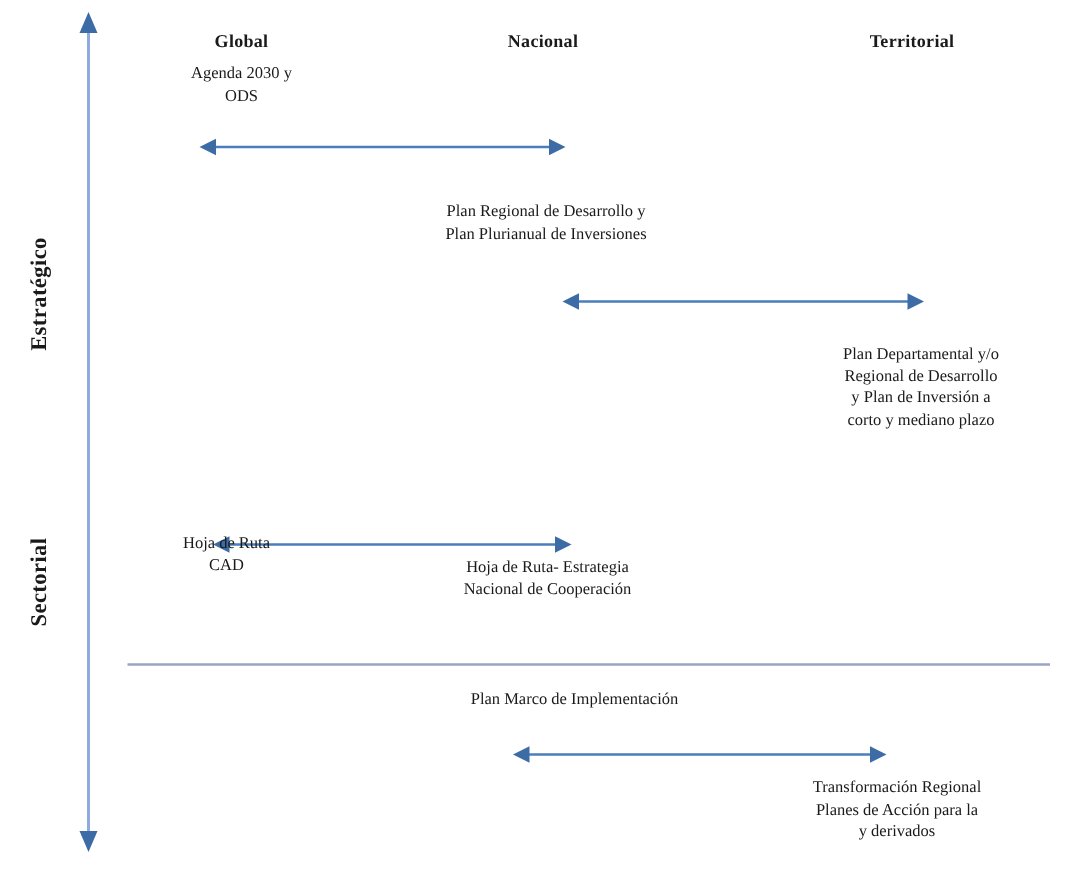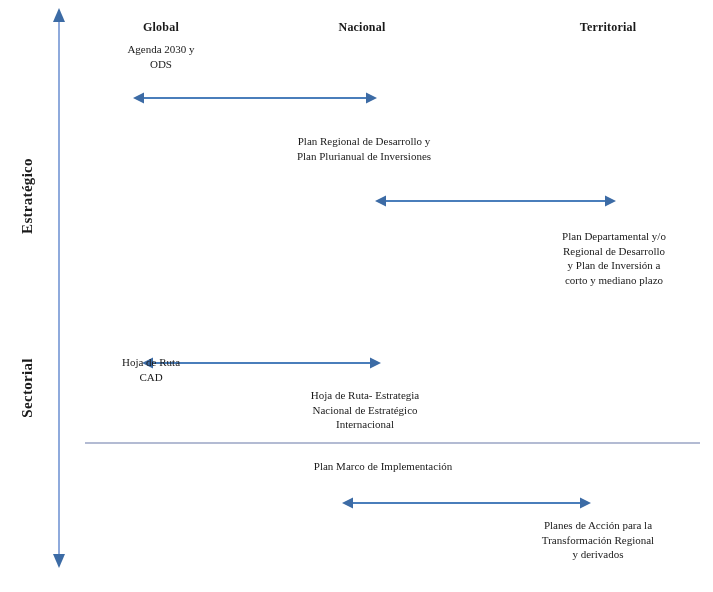--- a/index.html
+++ b/index.html
@@ -114,28 +114,27 @@
       <div class="note" style="left: 598px; top: 229px; margin-left: 16px;">
         <div>Plan Departamental y/o</div>
         <div>Regional de Desarrollo</div>
         <div>y Plan de Inversión a</div>
         <div>corto y mediano plazo</div>
       </div>
       <div class="note" style="left: 151px; top: 320px; margin-top: 35px;">
         <div>Hoja de Ruta</div>
         <div>CAD</div>
       </div>
-      <div class="note" style="left: 365px; top: 371px; margin-top: 17px;">
+      <div class="note" style="left: 365px; top: 371px;">
         <div>Hoja de Ruta- Estrategia</div>
-        <div>Nacional de Estratégico</div>
-        <div>Internacional</div>
+        <div>Nacional de Cooperación</div>
       </div>
       <div class="note" style="left: 363px; top: 459px; margin-left: 20px;">
         <div>Plan Marco de Implementación</div>
       </div>
       <div class="note" style="left: 598px; top: 518px;">
+        <div>Transformación Regional</div>
         <div>Planes de Acción para la</div>
-        <div>Transformación Regional</div>
         <div>y derivados</div>
       </div>
     </div>
 
 </div>
 
 </body></html>

